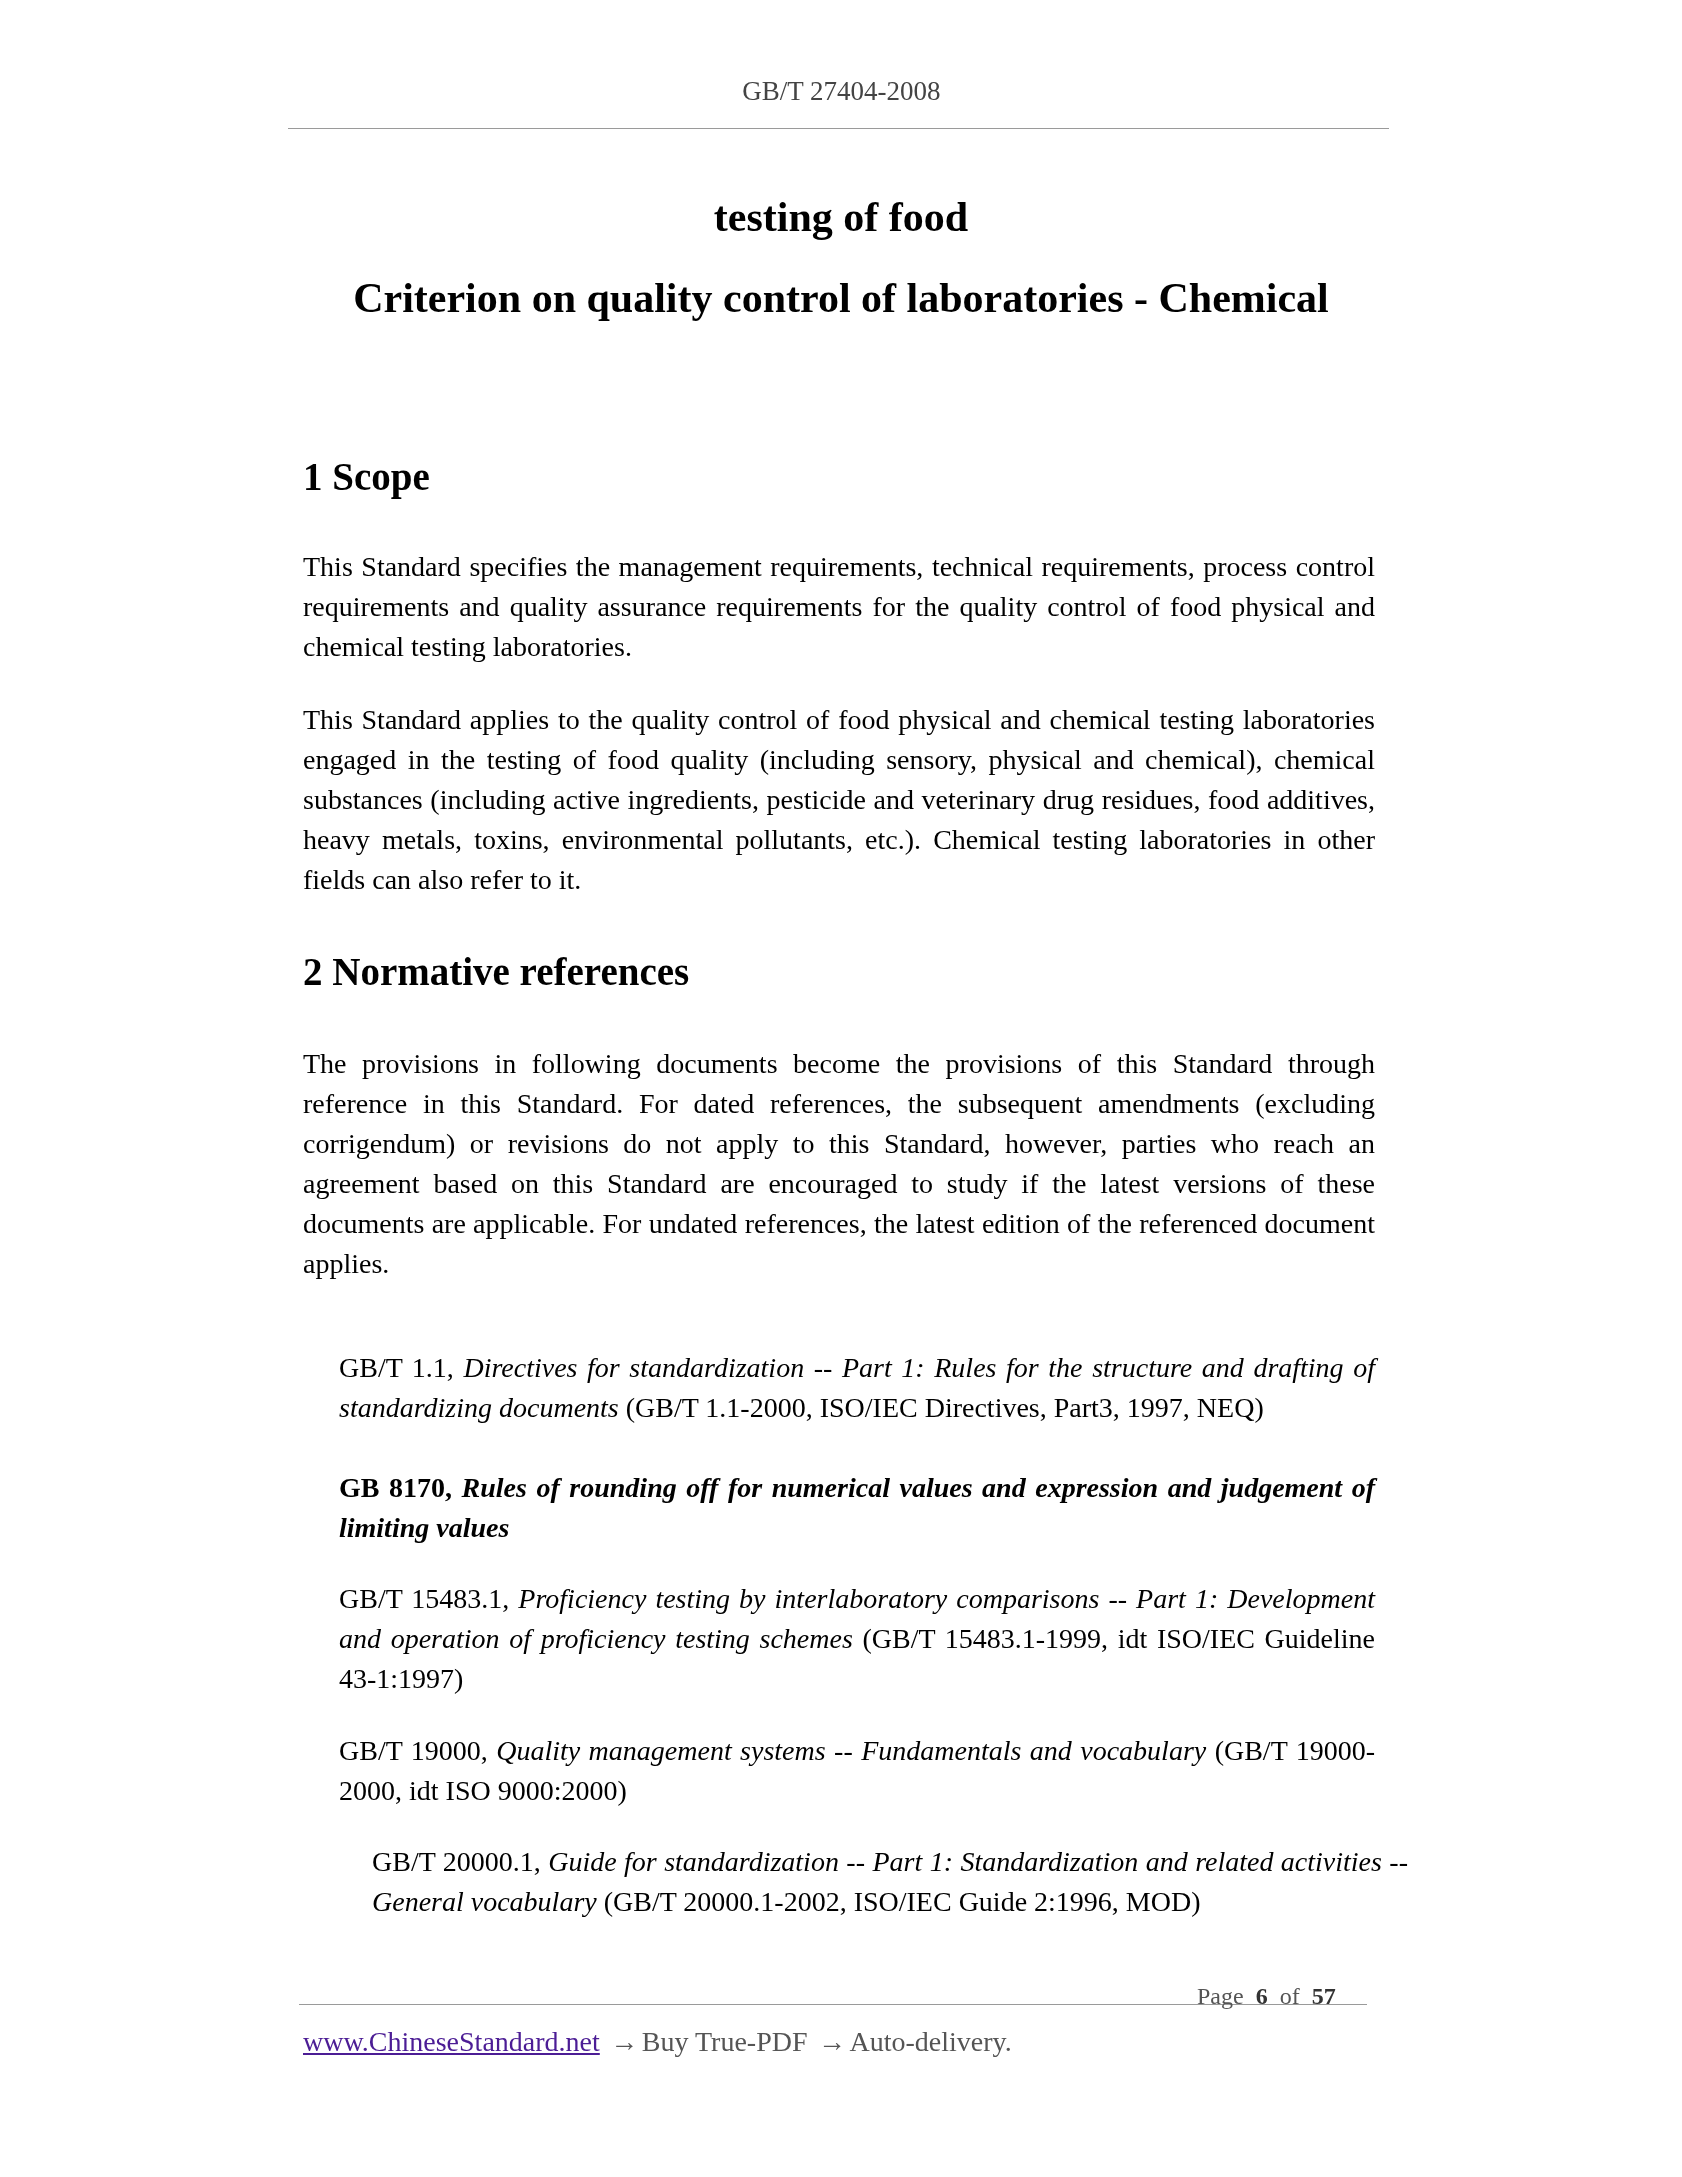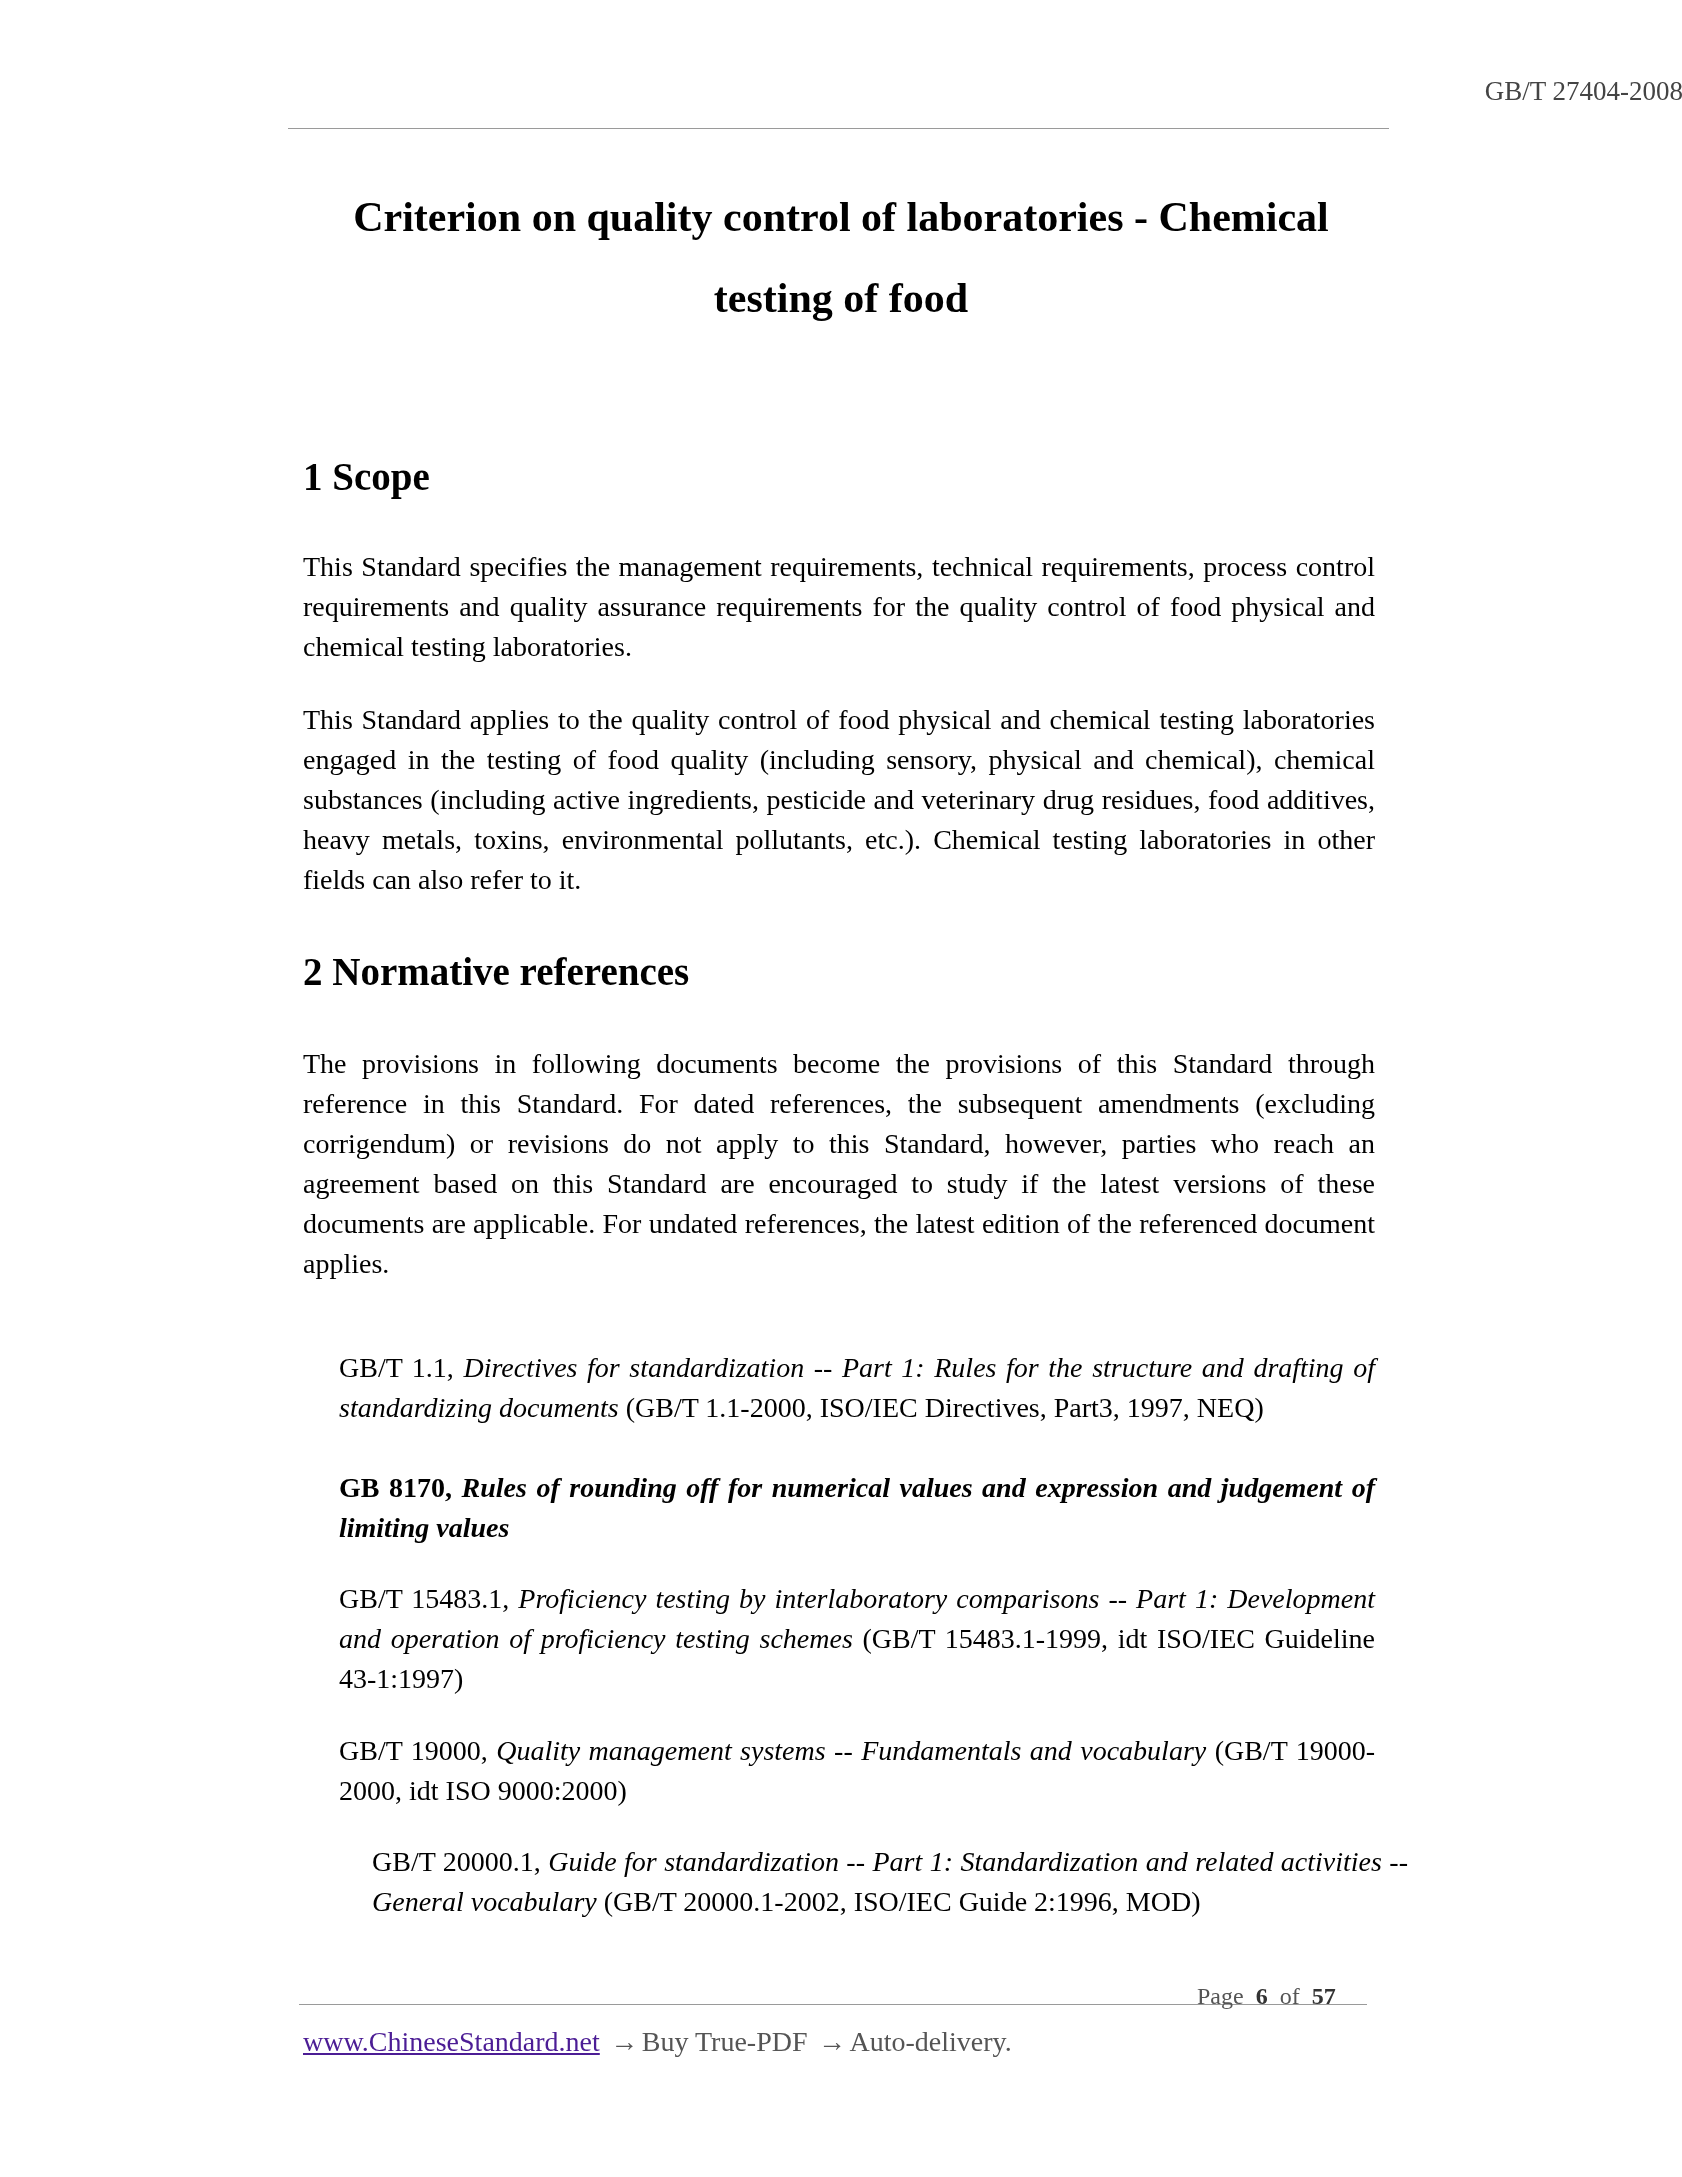--- a/index.html
+++ b/index.html
@@ -1,18 +1,18 @@
 <!DOCTYPE html>
 <html style="font-size:14px"><head>
 <meta charset="utf-8">
 <style>
   html, body { margin:0; padding:0; background:#ffffff; }
   body { width:1683px; height:2177px; position:relative; overflow:hidden;
          font-family:"Liberation Serif", "DejaVu Serif", serif; color:#000; }
-  .hdr-text { position:absolute; left:0; width:1683px; top:76px; text-align:right;
+  .hdr-text { position:absolute; left:0; width:1683px; top:76px; text-align:center;
               font-size:27px; color:#444; }
   .hdr-line { position:absolute; left:288px; width:1101px; top:128px; height:0;
               border-top:1.7px solid #9a9a9a; }
   .title { position:absolute; left:259px; width:1164px; top:177px; text-align:center;
            font-size:42px; font-weight:bold; line-height:81px; }
   .h1 { position:absolute; left:303px; font-size:39px; font-weight:bold;text-align:center; }
   .para { position:absolute; left:303px; width:1072px; font-size:28px;
           line-height:40px; text-align:justify; }
   .ref { position:absolute; left:339px; width:1036px; font-size:28px;
          line-height:40px; text-align:justify; }
@@ -25,22 +25,22 @@
   .ftr-right b { color:#333; }
   .arrow { display:inline-block; margin:0 3.5px; }
 </style>
 </head>
 <body>
 
 <div class="hdr-text">GB/T 27404-2008</div>
 <div class="hdr-line"></div>
 
 <div class="title">
+  <div>testing of food</div>
   <div>Criterion on quality control of laboratories - Chemical</div>
-  <div>testing of food</div>
 </div>
 
 <div class="h1" style="top:454px;">1 Scope</div>
 
 <div class="para" style="top:547px;">This Standard specifies the management requirements, technical requirements, process control requirements and quality assurance requirements for the quality control of food physical and chemical testing laboratories.</div>
 <div class="para" style="top:700px;">This Standard applies to the quality control of food physical and chemical testing laboratories engaged in the testing of food quality (including sensory, physical and chemical), chemical substances (including active ingredients, pesticide and veterinary drug residues, food additives, heavy metals, toxins, environmental pollutants, etc.). Chemical testing laboratories in other fields can also refer to it.</div>
 
 <div class="h1" style="top:949px;">2 Normative references</div>
 
 <div class="para" style="top:1044px;">The provisions in following documents become the provisions of this Standard through reference in this Standard. For dated references, the subsequent amendments (excluding corrigendum) or revisions do not apply to this Standard, however, parties who reach an agreement based on this Standard are encouraged to study if the latest versions of these documents are applicable. For undated references, the latest edition of the referenced document applies.</div>

